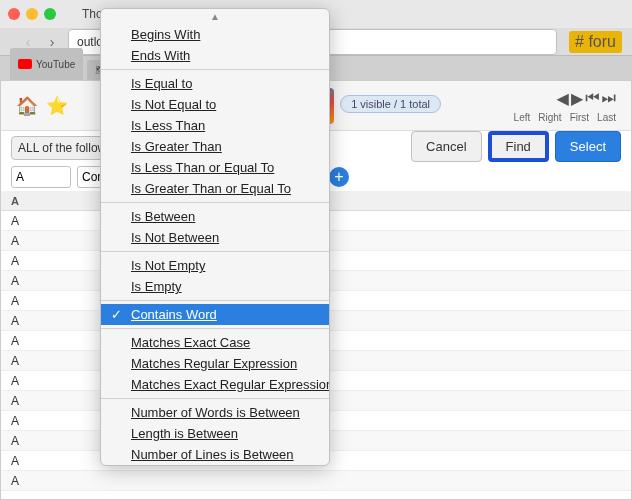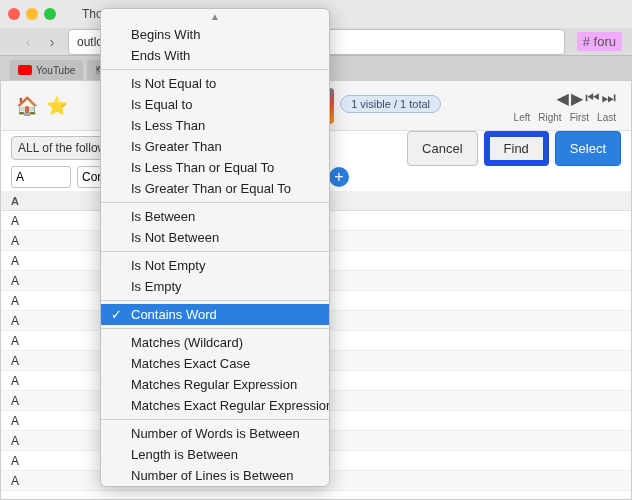--- a/index.html
+++ b/index.html
@@ -61,24 +61,24 @@
       border: 1px solid #c0c0c0;
       border-radius: 4px;
       padding: 0 8px;
       font-size: 12px;
       color: #333;
       display: flex;
       align-items: center;
     }
 
     .forum-badge {
-      background: #f0abfc;
+      background: #eab308;
       border-radius: 3px;
       padding: 2px 6px;
-      font-size: 13px;
+      font-size: 16px;
       color: #555;
       margin-left: 6px;
     }
 
     .youtube-icon {
       width: 14px; height: 10px;
       background: #ff0000;
       border-radius: 2px;
       display: flex; align-items: center; justify-content: center;
     }
@@ -92,21 +92,21 @@
       border: 1px solid #c0c0c0;
       border-radius: 4px;
       cursor: pointer;
       font-size: 13px;
       color: #333;
     }
 
     .btn-find {
       padding: 4px 14px;
       background: #f0f0f0;
-      border: 6px solid #1d4ed8;
+      border: 4px solid #1d4ed8;
       border-radius: 4px;
       cursor: pointer;
       font-size: 13px;
       color: #333;
     }
 
     .btn-select {
       padding: 4px 14px;
       background: #2b7fde;
       border: 1px solid #1a6dca;
@@ -226,20 +226,21 @@
       font-size: 10px;
     }
 
     .menu-item {
       padding: 3px 18px 3px 30px;
       font-size: 13px;
       color: #222;
       cursor: pointer;
       position: relative;
       white-space: nowrap;
+      text-decoration: underline;
     }
 
     .menu-item.selected {
       background: #2b7fde;
       color: white;
     }
 
     .menu-item.selected::before {
       content: '✓';
       position: absolute;
@@ -282,21 +283,21 @@
       <div class="nav-arrow disabled">‹</div>
       <div class="nav-arrow">›</div>
     </div>
     <div class="address-bar">
       <span>outlook.office.com/mail/...</span>
     </div>
     <span class="forum-badge"># foru</span>
   </div>
 
   <div style="height:24px; background:#d0d0d0; display:flex; align-items:flex-end; padding: 0 10px; gap:4px; position:relative; top:0;">
-    <div style="height:20px; background:#c0c0c0; border-radius:3px 3px 0 0; padding:0 8px; display:flex;align-items:center;gap:4px;font-size:10px;color:#444;">
+    <div style="height:32px; background:#c0c0c0; border-radius:3px 3px 0 0; padding:0 8px; display:flex;align-items:center;gap:4px;font-size:10px;color:#444;">
       <div class="youtube-icon"></div>
       <span>YouTube</span>
     </div>
     <div style="height:20px; background:#c0c0c0; border-radius:3px 3px 0 0; padding:0 8px; display:flex;align-items:center;gap:4px;font-size:10px;color:#444;">
       <span class="maps-icon">🗺</span>
       <span>Maps</span>
     </div>
   </div>
 </div>
 
@@ -404,22 +405,22 @@
 
 <div class="dropdown-overlay">
   <div class="dropdown-menu">
     <div class="dropdown-arrow-up">▲</div>
 
     <div class="menu-item">Begins With</div>
     <div class="menu-item">Ends With</div>
 
     <div class="menu-divider"></div>
 
+    <div class="menu-item">Is Equal to</div>
     <div class="menu-item">Is Not Equal to</div>
-    <div class="menu-item">Is Equal to</div>
     <div class="menu-item">Is Less Than</div>
     <div class="menu-item">Is Greater Than</div>
     <div class="menu-item">Is Less Than or Equal To</div>
     <div class="menu-item">Is Greater Than or Equal To</div>
 
     <div class="menu-divider"></div>
 
     <div class="menu-item">Is Between</div>
     <div class="menu-item">Is Not Between</div>
 
@@ -427,21 +428,20 @@
 
     <div class="menu-item">Is Not Empty</div>
     <div class="menu-item">Is Empty</div>
 
     <div class="menu-divider"></div>
 
     <div class="menu-item selected">Contains Word</div>
 
     <div class="menu-divider"></div>
 
-    <div class="menu-item">Matches (Wildcard)</div>
     <div class="menu-item">Matches Exact Case</div>
     <div class="menu-item">Matches Regular Expression</div>
     <div class="menu-item">Matches Exact Regular Expression</div>
 
     <div class="menu-divider"></div>
 
     <div class="menu-item">Number of Words is Between</div>
     <div class="menu-item">Length is Between</div>
     <div class="menu-item">Number of Lines is Between</div>
 

